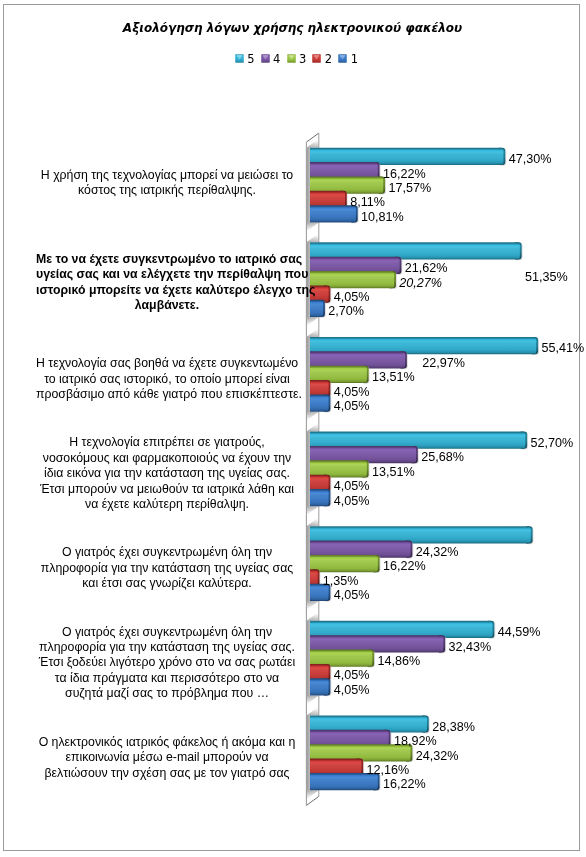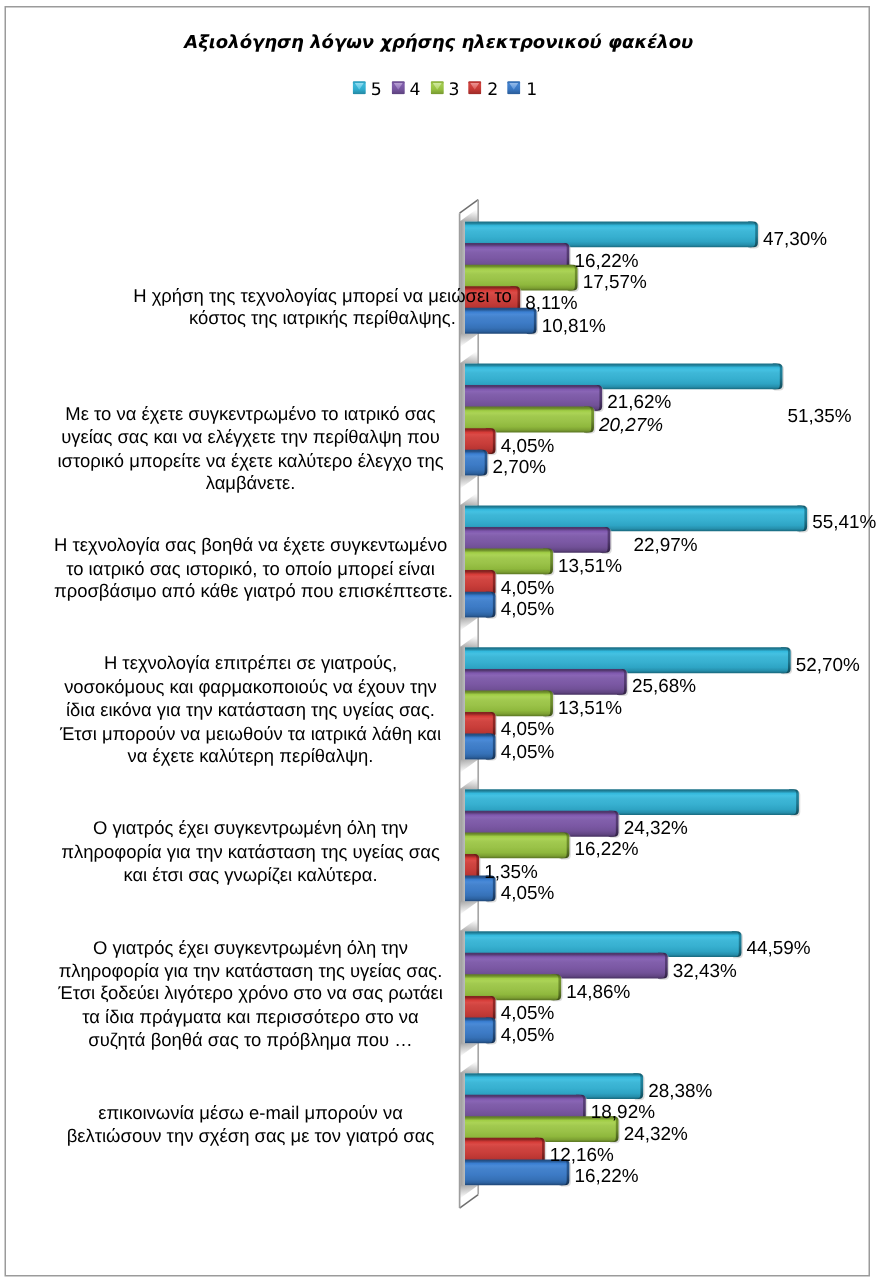--- a/index.html
+++ b/index.html
@@ -897,25 +897,25 @@
     <path d="M405.85008 744.1800000000001 L409.35008 744.1800000000001 Q412.35008 744.1800000000001 412.35008 747.1800000000001 L412.35008 758.3800000000001 Q412.35008 761.3800000000001 409.35008 761.3800000000001 L405.85008 761.3800000000001 Z" fill="url(#b6_2e)"></path>
     <path d="M310 744.1800000000001 L407.55008 744.1800000000001 Q410.55008 744.1800000000001 410.55008 747.1800000000001 L410.55008 758.3800000000001 Q410.55008 761.3800000000001 407.55008 761.3800000000001 L310 761.3800000000001 Z" fill="url(#b6_2)"></path>
     <path d="M357.62504 759.36 L361.12504 759.36 Q364.12504 759.36 364.12504 762.36 L364.12504 773.5600000000001 Q364.12504 776.5600000000001 361.12504 776.5600000000001 L357.62504 776.5600000000001 Z" fill="#b9b9b9" opacity="0.5"></path>
     <path d="M356.67504 758.5600000000001 L360.17504 758.5600000000001 Q363.17504 758.5600000000001 363.17504 761.5600000000001 L363.17504 772.7600000000001 Q363.17504 775.7600000000001 360.17504 775.7600000000001 L356.67504 775.7600000000001 Z" fill="url(#b6_3e)"></path>
     <path d="M310 758.5600000000001 L358.37504 758.5600000000001 Q361.37504 758.5600000000001 361.37504 761.5600000000001 L361.37504 772.7600000000001 Q361.37504 775.7600000000001 358.37504 775.7600000000001 L310 775.7600000000001 Z" fill="url(#b6_3)"></path>
     <path d="M374.04368 773.74 L377.54368 773.74 Q380.54368 773.74 380.54368 776.74 L380.54368 787.94 Q380.54368 790.94 377.54368 790.94 L374.04368 790.94 Z" fill="#b9b9b9" opacity="0.5"></path>
     <path d="M373.09368 772.94 L376.59368 772.94 Q379.59368 772.94 379.59368 775.94 L379.59368 787.1400000000001 Q379.59368 790.1400000000001 376.59368 790.1400000000001 L373.09368 790.1400000000001 Z" fill="url(#b6_4e)"></path>
     <path d="M310 772.94 L374.79368 772.94 Q377.79368 772.94 377.79368 775.94 L377.79368 787.1400000000001 Q377.79368 790.1400000000001 374.79368 790.1400000000001 L310 790.1400000000001 Z" fill="url(#b6_4)"></path>
   </svg>
 <div id="catlabels">
-    <div class="cat" style="left: 36px; width: 262px; top: 190px; margin-left: 48px;">
+    <div class="cat" style="left: 36px; width: 262px; top: 168px;">
       <div>Η χρήση της τεχνολογίας μπορεί να μειώσει το</div>
       <div>κόστος της ιατρικής περίθαλψης.</div>
     </div>
-    <div class="cat" style="left: 36px; width: 262px; top: 269px;">
+    <div class="cat" style="left: 36px; width: 262px; top: 252px; font-weight: bold;">
       <div>Με το να έχετε συγκεντρωμένο το ιατρικό σας</div>
       <div>υγείας σας και να ελέγχετε την περίθαλψη που</div>
       <div>ιστορικό μπορείτε να έχετε καλύτερο έλεγχο της</div>
       <div>λαμβάνετε.</div>
     </div>
     <div class="cat" style="left: 36px; width: 262px; top: 356.115px;">
       <div>Η τεχνολογία σας βοηθά να έχετε συγκεντωμένο</div>
       <div>το ιατρικό σας ιστορικό, το οποίο μπορεί  είναι</div>
       <div>προσβάσιμο από  κάθε γιατρό που επισκέπτεστε.</div>
     </div>
@@ -929,23 +929,24 @@
     <div class="cat" style="left: 36px; width: 262px; top: 545.355px;">
       <div>Ο γιατρός έχει συγκεντρωμένη όλη την</div>
       <div>πληροφορία για την κατάσταση  της υγείας σας</div>
       <div>και έτσι σας γνωρίζει καλύτερα.</div>
     </div>
     <div class="cat" style="left: 36px; width: 262px; top: 624.525px;">
       <div>Ο γιατρός έχει συγκεντρωμένη όλη την</div>
       <div>πληροφορία για την κατάσταση  της υγείας σας.</div>
       <div>Έτσι ξοδεύει λιγότερο χρόνο στο να σας ρωτάει</div>
       <div>τα ίδια πράγματα  και περισσότερο στο να</div>
-      <div>συζητά βοηθά σας το πρόβλημα που …</div>
+      <div>συζητά μαζί σας το πρόβλημα που …</div>
     </div>
     <div class="cat" style="left: 36px; width: 262px; top: 734.595px;">
+      <div>Ο ηλεκτρονικός ιατρικός φάκελος ή ακόμα  και η</div>
       <div>επικοινωνία μέσω e-mail μπορούν να</div>
       <div>βελτιώσουν την σχέση σας με τον γιατρό σας</div>
     </div>
   </div>
 <div id="vallabels">
     <div class="vlab" style="left: 508.681px; top: 153.2px;">47,30%</div>
     <div class="vlab" style="left: 382.994px; top: 167.58px;">16,22%</div>
     <div class="vlab" style="left: 388.453px; top: 181.96px;">17,57%</div>
     <div class="vlab" style="left: 350.197px; top: 196.34px;">8,11%</div>
     <div class="vlab" style="left: 361.116px; top: 210.72px;">10,81%</div>

